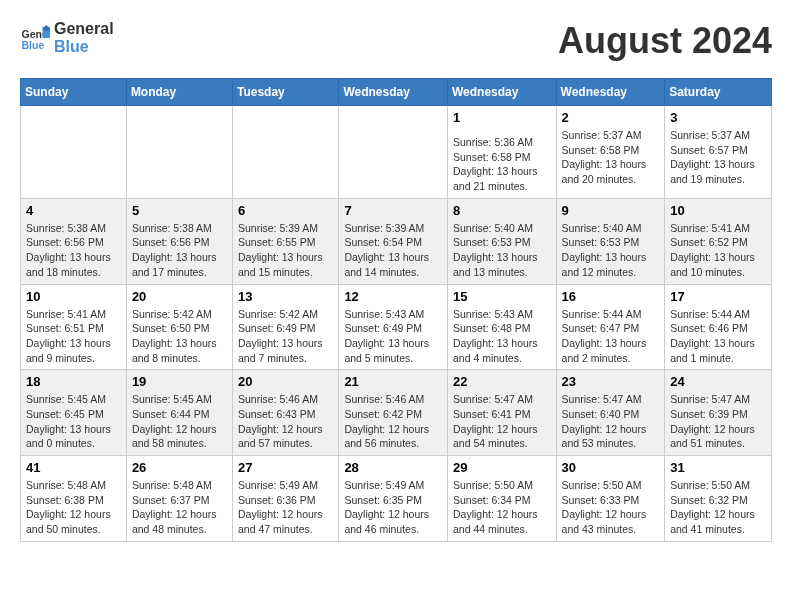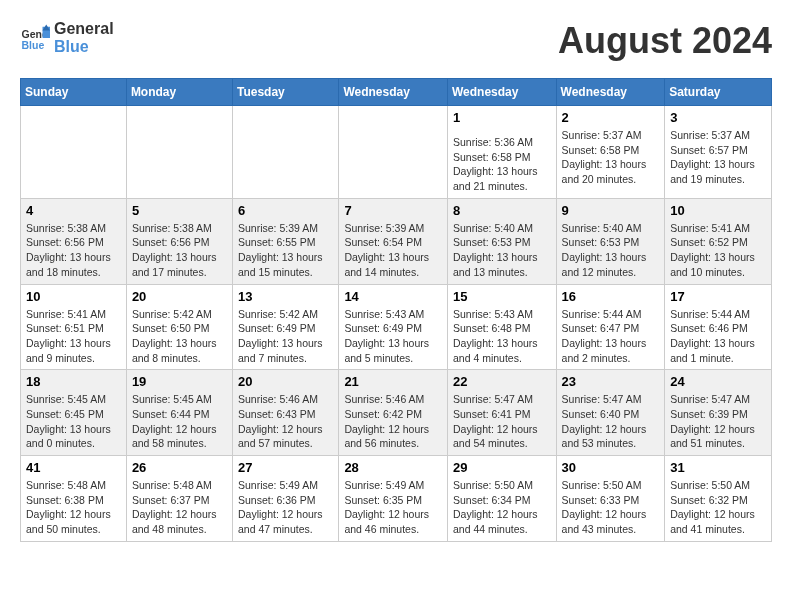--- a/index.html
+++ b/index.html
@@ -196,21 +196,21 @@
 Sunset: 6:50 PM
 Daylight: 13 hours and 8 minutes.</div>
         </td>
         <td>
           <span class="day-number">13</span>
           <div class="cell-content" style="white-space: pre-line;">Sunrise: 5:42 AM
 Sunset: 6:49 PM
 Daylight: 13 hours and 7 minutes.</div>
         </td>
         <td>
-          <span class="day-number">14</span>
+          <span class="day-number">12</span>
           <div class="cell-content" style="white-space: pre-line;">Sunrise: 5:43 AM
 Sunset: 6:49 PM
 Daylight: 13 hours and 5 minutes.</div>
         </td>
         <td>
           <span class="day-number">15</span>
           <div class="cell-content" style="white-space: pre-line;">Sunrise: 5:43 AM
 Sunset: 6:48 PM
 Daylight: 13 hours and 4 minutes.</div>
         </td>

